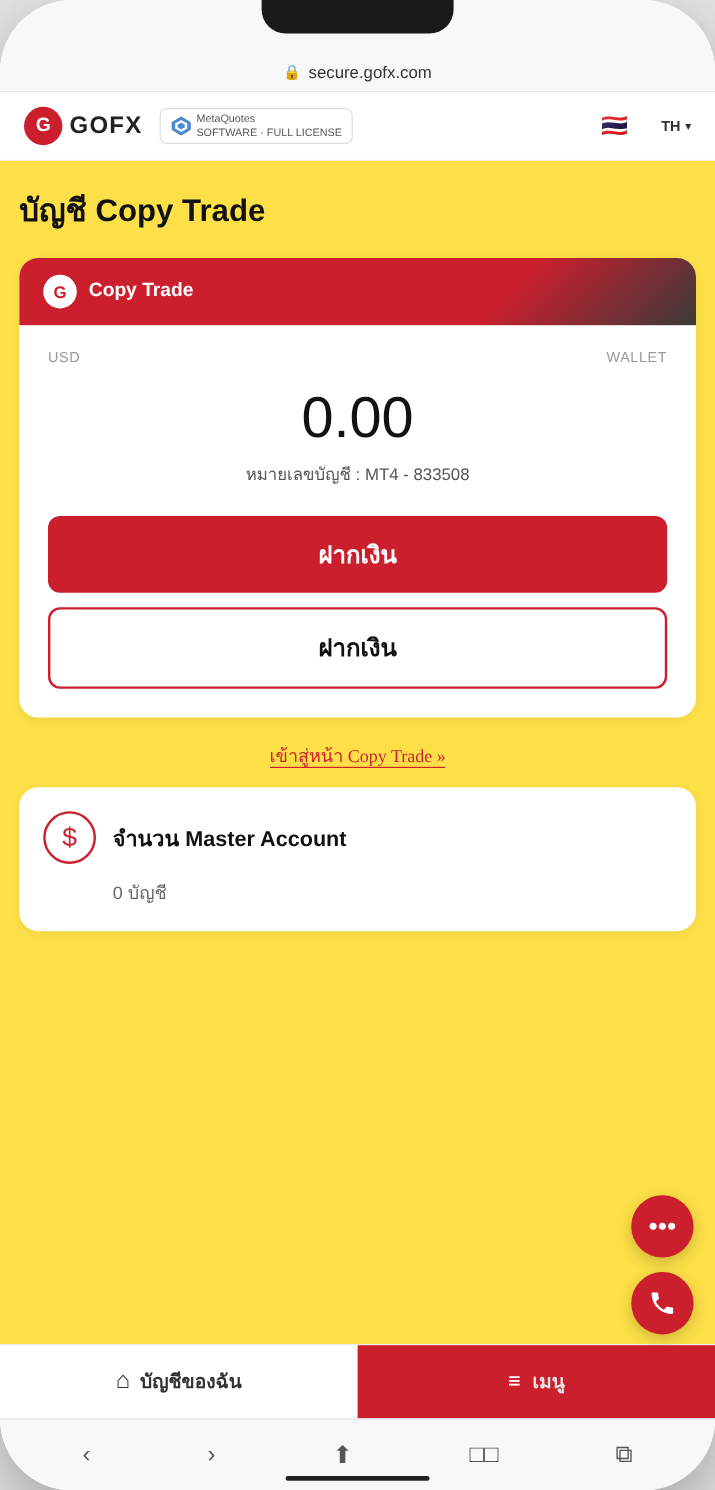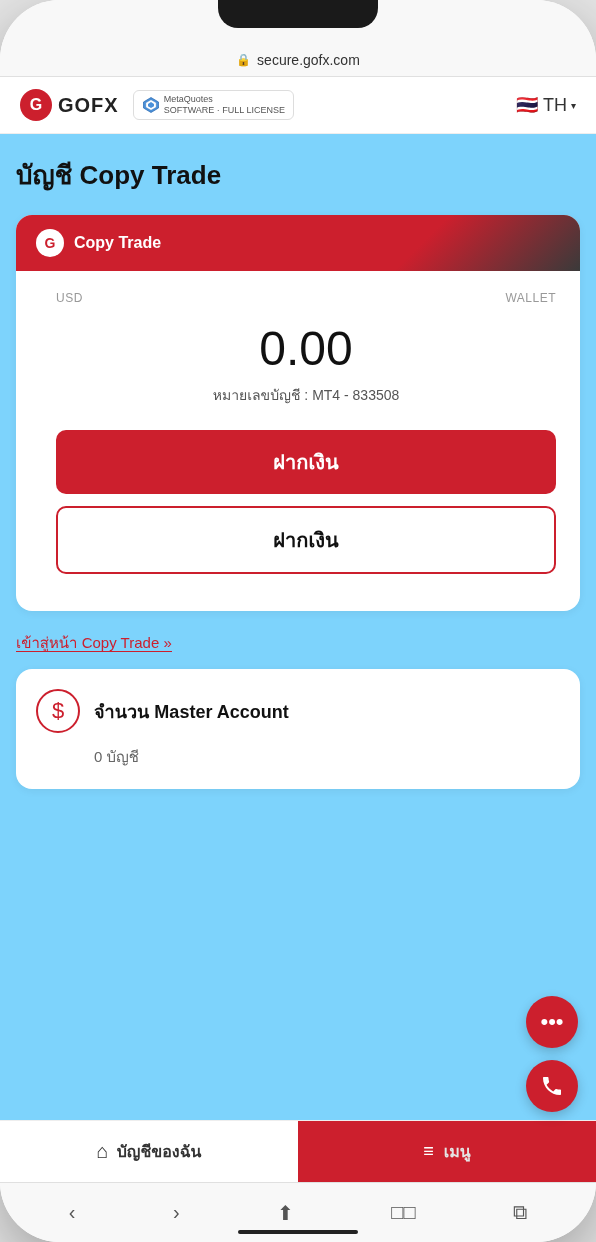--- a/index.html
+++ b/index.html
@@ -135,34 +135,35 @@
       display: flex;
       align-items: center;
       gap: 4px;
     }
 
     .flag {
       font-size: 18px;
     }
 
     .lang-text {
-      font-size: 18px;
-      font-weight: 400;
+      font-size: 12px;
+      font-weight: 700;
       color: #333;
+      margin-left: 23px;
     }
 
     .chevron-down {
       font-size: 10px;
       color: #333;
     }
 
     
     .main-content {
       flex: 1;
-      background: #7dd3fc;
+      background: #fde047;
       overflow-y: auto;
       padding: 20px 16px;
     }
 
     
     .page-title {
       font-size: 26px;
       font-weight: 800;
       color: #111;
       margin-bottom: 20px;
@@ -201,22 +202,21 @@
       font-size: 14px;
     }
 
     .card-header-title {
       color: #fff;
       font-size: 16px;
       font-weight: 600;
     }
 
     .card-body {
-      padding: 20px 24px 37px;
-      margin-left: 16px;
+      padding: 20px 24px 24px;
     }
 
     .card-labels {
       display: flex;
       justify-content: space-between;
       margin-bottom: 16px;
     }
 
     .card-label {
       font-size: 12px;
@@ -263,22 +263,23 @@
       border: 2px solid #cc1f2d;
       border-radius: 10px;
       font-size: 20px;
       font-weight: 700;
       cursor: pointer;
       text-align: center;
     }
 
     
     .copy-trade-link {
-      text-align: left;
+      text-align: center;
       margin: 14px 0;
+      font-family: Liberation Serif, serif;
     }
 
     .copy-trade-link a {
       color: #cc1f2d;
       font-size: 15px;
       text-decoration: none;
       border-bottom: 1px solid #cc1f2d;
     }
 
     

